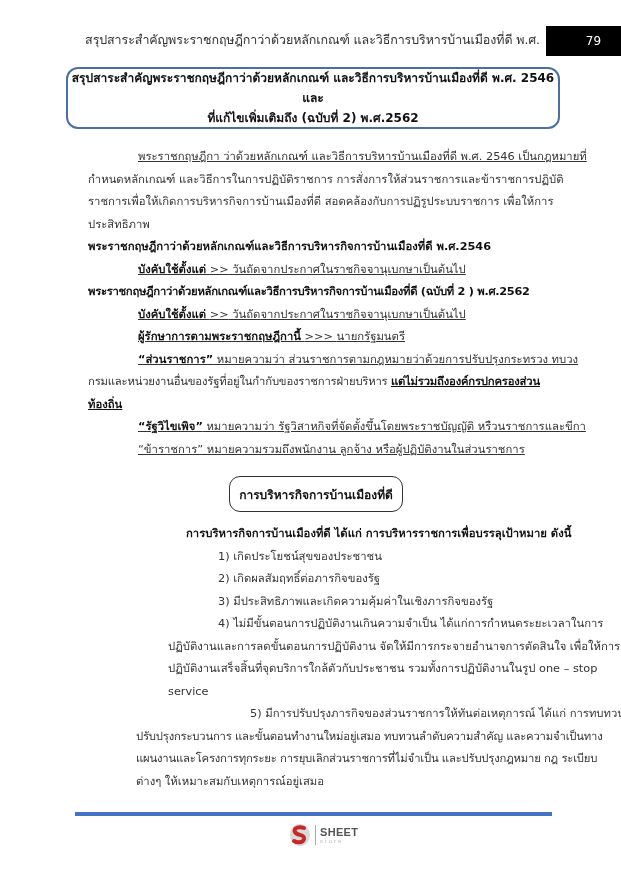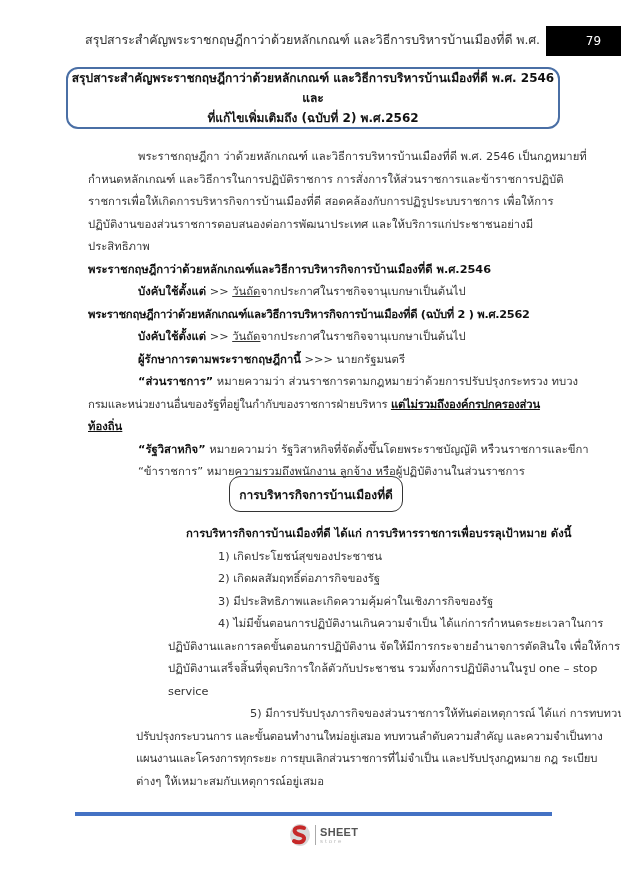--- a/index.html
+++ b/index.html
@@ -20,21 +20,21 @@
     position:absolute; left:66px; top:67px; width:406px; height:58px;
     border:2px solid #4a6fa5; border-radius:12px;
     display:flex; flex-direction:column; align-items:center; justify-content:center;
     font-weight:bold; font-size:12px; color:#111; text-align:center; line-height:20px;
     width:490px;
   }
   .body-text { position:absolute; left:88px; width:462px; font-size:11.3px; line-height:22.5px; color:#333; }
   .bold { font-weight:bold; color:#111; }
   .underline { text-decoration:underline; }
   .line { white-space:nowrap; }
-  .pad50 { padding-left:50px; }
+  .pad50 { padding-left:50px;text-decoration:underline; }
   .pad80 { padding-left:82px; }
   .section-box {
     position:absolute; left:229px; top:476px; width:172px; height:34px;
     border:1.5px solid #333; border-radius:11px;
     display:flex; align-items:center; justify-content:center;
     font-weight:bold; font-size:12px; color:#111;
   }
   .footer-rule { position:absolute; left:75px; top:812px; width:477px; height:4px; background:#4472c4; }
   .logo { position:absolute; left:289px; top:823px; display:flex; align-items:center; }
   .logo-mark { width:22px; height:24px; position:relative; }
@@ -54,21 +54,20 @@
 <div class="title-box">
   <div>สรุปสาระสำคัญพระราชกฤษฎีกาว่าด้วยหลักเกณฑ์ และวิธีการบริหารบ้านเมืองที่ดี พ.ศ. 2546 และ</div>
   <div>ที่แก้ไขเพิ่มเติมถึง (ฉบับที่ 2) พ.ศ.2562</div>
 </div>
 
 <div class="body-text" style="top:146px;">
   <div>
     <div class="line pad50">พระราชกฤษฎีกา ว่าด้วยหลักเกณฑ์ และวิธีการบริหารบ้านเมืองที่ดี พ.ศ. 2546 เป็นกฎหมายที่</div>
     <div class="line">กำหนดหลักเกณฑ์ และวิธีการในการปฏิบัติราชการ การสั่งการให้ส่วนราชการและข้าราชการปฏิบัติ</div>
     <div class="line">ราชการเพื่อให้เกิดการบริหารกิจการบ้านเมืองที่ดี สอดคล้องกับการปฏิรูประบบราชการ เพื่อให้การ</div>
-    <div class="line">ปฏิบัติงานของส่วนราชการตอบสนองต่อการพัฒนาประเทศ และให้บริการแก่ประชาชนอย่างมี</div>
     <div class="line">ประสิทธิภาพ</div>
   </div>
 
   <div>
     <div class="line bold">พระราชกฤษฎีกาว่าด้วยหลักเกณฑ์และวิธีการบริหารกิจการบ้านเมืองที่ดี พ.ศ.2546</div>
     <div class="line pad50">
       <span class="bold">บังคับใช้ตั้งแต่</span>
       <span>&gt;&gt;</span>
       <span class="underline">วันถัด</span><span>จากประกาศในราชกิจจานุเบกษาเป็นต้นไป</span>
     </div>
@@ -95,21 +94,21 @@
     </div>
     <div class="line" style="letter-spacing:-0.2px;">
       <span>กรมและหน่วยงานอื่นของรัฐที่อยู่ในกำกับของราชการฝ่ายบริหาร </span><span class="bold underline">แต่ไม่รวมถึงองค์กรปกครองส่วน</span>
     </div>
     <div class="line">
       <span class="bold underline">ท้องถิ่น</span>
     </div>
   </div>
 
   <div class="line pad50">
-    <span class="bold">“รัฐวิสาหกิจ”</span><span> หมายความว่า รัฐวิสาหกิจที่จัดตั้งขึ้นโดยพระราชบัญญัติ หรืวนราชการและขีกา</span>
+    <span class="bold">“รัฐวิไขเพิจ”</span><span> หมายความว่า รัฐวิสาหกิจที่จัดตั้งขึ้นโดยพระราชบัญญัติ หรืวนราชการและขีกา</span>
   </div>
   <div class="line pad50">“ข้าราชการ” หมายความรวมถึงพนักงาน ลูกจ้าง หรือผู้ปฏิบัติงานในส่วนราชการ</div>
 </div>
 
 <div class="section-box">
   <span>การบริหารกิจการบ้านเมืองที่ดี</span>
 </div>
 
 <div class="body-text" style="top:523px;margin-left:48px;">
   <div class="line bold" style="padding-left:50px;">การบริหารกิจการบ้านเมืองที่ดี ได้แก่ การบริหารราชการเพื่อบรรลุเป้าหมาย ดังนี้</div>

